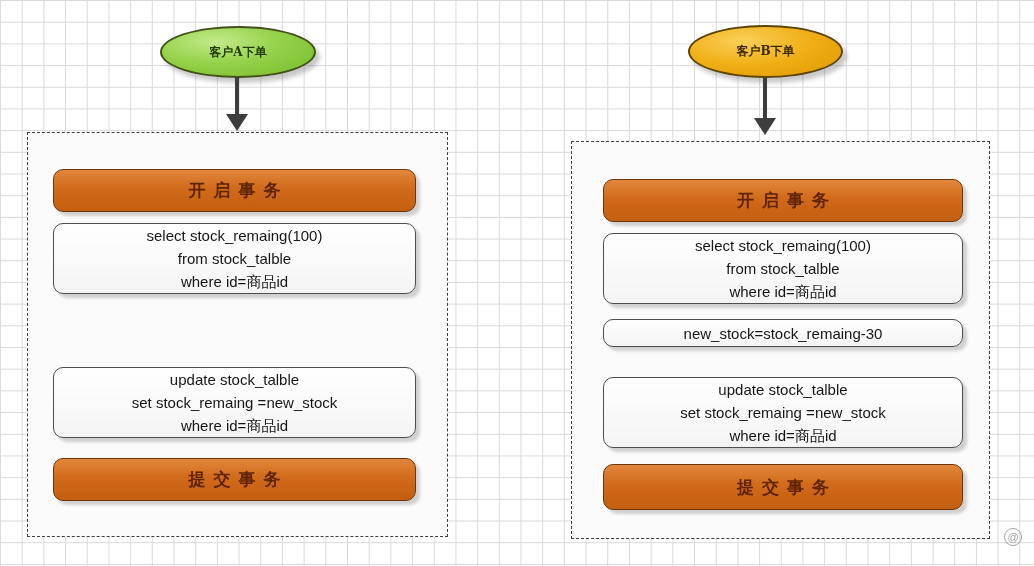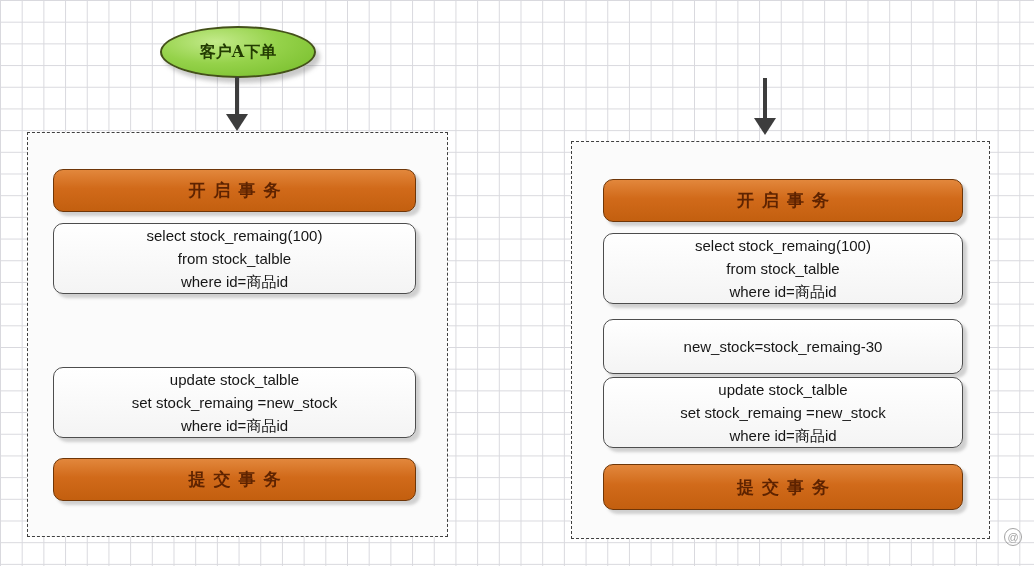--- a/index.html
+++ b/index.html
@@ -14,21 +14,21 @@
     background-size:21.7px 21.7px;
     font-family:"Liberation Sans", sans-serif;
   }
 
   
   .ellipse{
     position:absolute;
     border-radius:50%;
     display:flex;align-items:center;justify-content:center;
     font-family:"DejaVu Serif","Liberation Serif",serif;
-    font-size:16px;font-weight:bold;
+    font-size:12px;font-weight:bold;
     box-shadow:4px 5px 4px rgba(100,100,100,0.35);
     box-sizing:border-box;
   }
   .ellipse.green{
     left:160px;top:26px;width:156px;height:52px;
     background:radial-gradient(ellipse at 35% 28%, #c3ea8a 0%, #95d24a 45%, #74bb28 100%);
     border:2px solid #44501a;
     color:#233c02;
   }
   .ellipse.yellow{
@@ -86,21 +86,21 @@
   .a .step-open{top:36px;height:43px;}
   .a .step-select{top:90px;height:71px;}
   .a .step-calc{top:178px;height:42px;}
   .a .step-update{top:234px;height:71px;}
   .a .step-commit{top:325px;height:43px;}
 
   
   .tx-container.b .box{left:31px;width:360px;}
   .b .step-open{top:37px;height:43px;}
   .b .step-select{top:91px;height:71px;}
-  .b .step-calc{top:177px;height:55px;}
+  .b .step-calc{top:177px;height:28px;}
   .b .step-update{top:235px;height:71px;}
   .b .step-commit{top:322px;height:46px;}
 
   
   .watermark{
     position:absolute;top:528px;right:12px;
     display:flex;align-items:center;gap:3px;
     color:#a3a3a3;font-size:17px;
     z-index:5;
   }
@@ -141,20 +141,23 @@
     <div class="box white step-update">
       <div>update stock_talble</div>
       <div>set stock_remaing =new_stock</div>
       <div>where id=商品id</div>
     </div>
     <div class="box orange step-commit">
       <span>提交事务</span>
     </div>
   </div>
 
+  <div class="ellipse yellow">
+    <span>客户B下单</span>
+  </div>
   <div class="arrow-b">
     <div class="arrow-line"></div>
     <div class="arrow-head"></div>
   </div>
 
   <div class="tx-container b">
     <div class="box orange step-open">
       <span>开启事务</span>
     </div>
     <div class="box white step-select">

